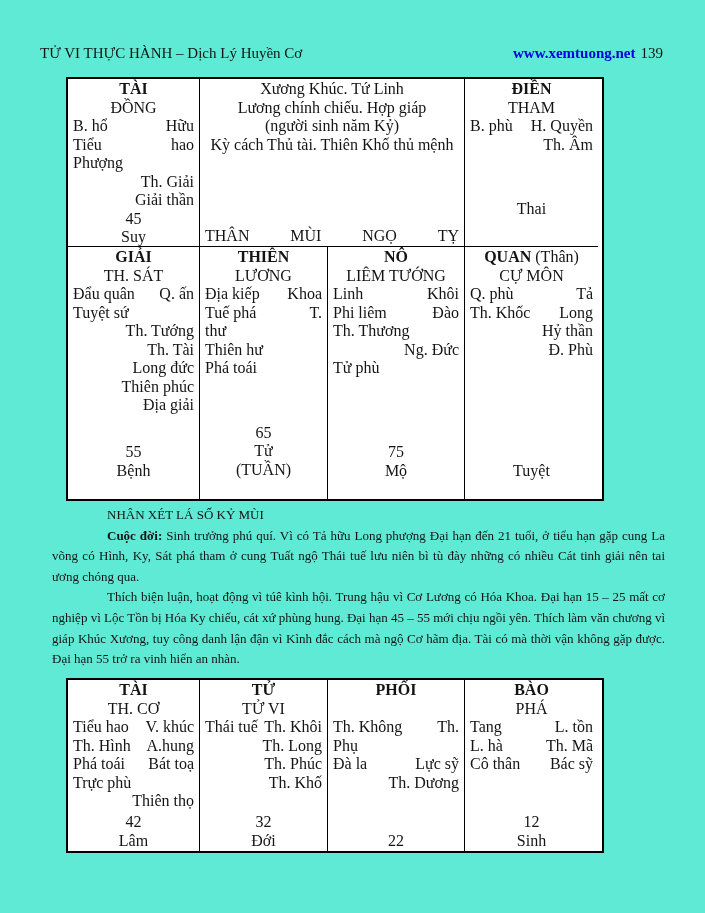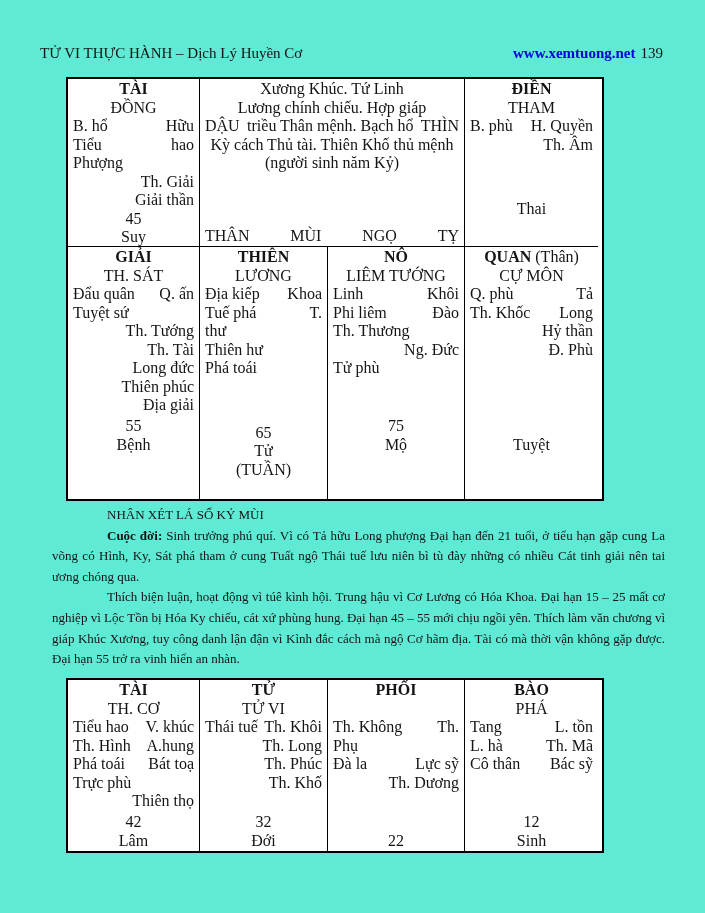--- a/index.html
+++ b/index.html
@@ -26,21 +26,21 @@
   .pline{display:flex;justify-content:space-between;min-height:18.5px;}
   .pline .pl{text-align:left;white-space:pre;}
   .pline .pr{text-align:right;white-space:pre;}
   .pnum{margin-top:auto;text-align:center;min-height:18.5px;}
   .pstage{text-align:center;min-height:18.5px;}
   .pextra{text-align:center;min-height:18.5px;}
   .pextra:empty{display:none;}
   .pb1{padding-bottom:1px;}
   .pb7{padding-bottom:20px;}
   .pb28{padding-bottom:28px;}
-  .pb45{padding-bottom:45px;font-family:Liberation Serif, serif;}
+  .pb45{padding-bottom:19px;font-family:Liberation Serif, serif;}
   
   .cline{text-align:center;min-height:18.5px;}
   .cline3{display:flex;justify-content:space-between;min-height:18.5px;}
   .cline3 .mid{flex:1;text-align:center;}
   .cbranches{margin-top:auto;display:flex;justify-content:space-between;min-height:18.5px;}
   
   .analysis{position:absolute;left:52px;right:40px;top:505px;font-size:13px;
             line-height:20.6px;text-align:justify;}
   .analysis .heading{text-indent:55px;text-align:left;}
   .analysis p{margin:0;text-indent:55px;}
@@ -87,27 +87,22 @@
           </div>
         </div>
       <div class="pnum">45</div>
       <div class="pstage">Suy</div>
 
     </div>
 
     <div class="cell br bb span2 pb1">
       <div class="cline">Xương Khúc. Tứ Linh</div>
       <div class="cline">Lương chính chiếu. Hợp giáp</div>
-      <div class="cline3">
-        <span>DẬU</span>
-        <span class="mid">triều Thân mệnh. Bạch hổ</span>
-        <span>THÌN</span>
-      </div>
+      <div class="cline">(người sinh năm Kỷ)</div>
       <div class="cline">Kỳ cách Thủ tài. Thiên Khố thủ mệnh</div>
-      <div class="cline">(người sinh năm Kỷ)</div>
       <div class="cbranches">
         <span>THÂN</span>
         <span>MÙI</span>
         <span>NGỌ</span>
         <span>TỴ</span>
       </div>
     </div>
 
     <div class="cell bb pb28">
       <div class="ptitle"><span class="b">ĐIỀN</span><span class="note"></span></div>

